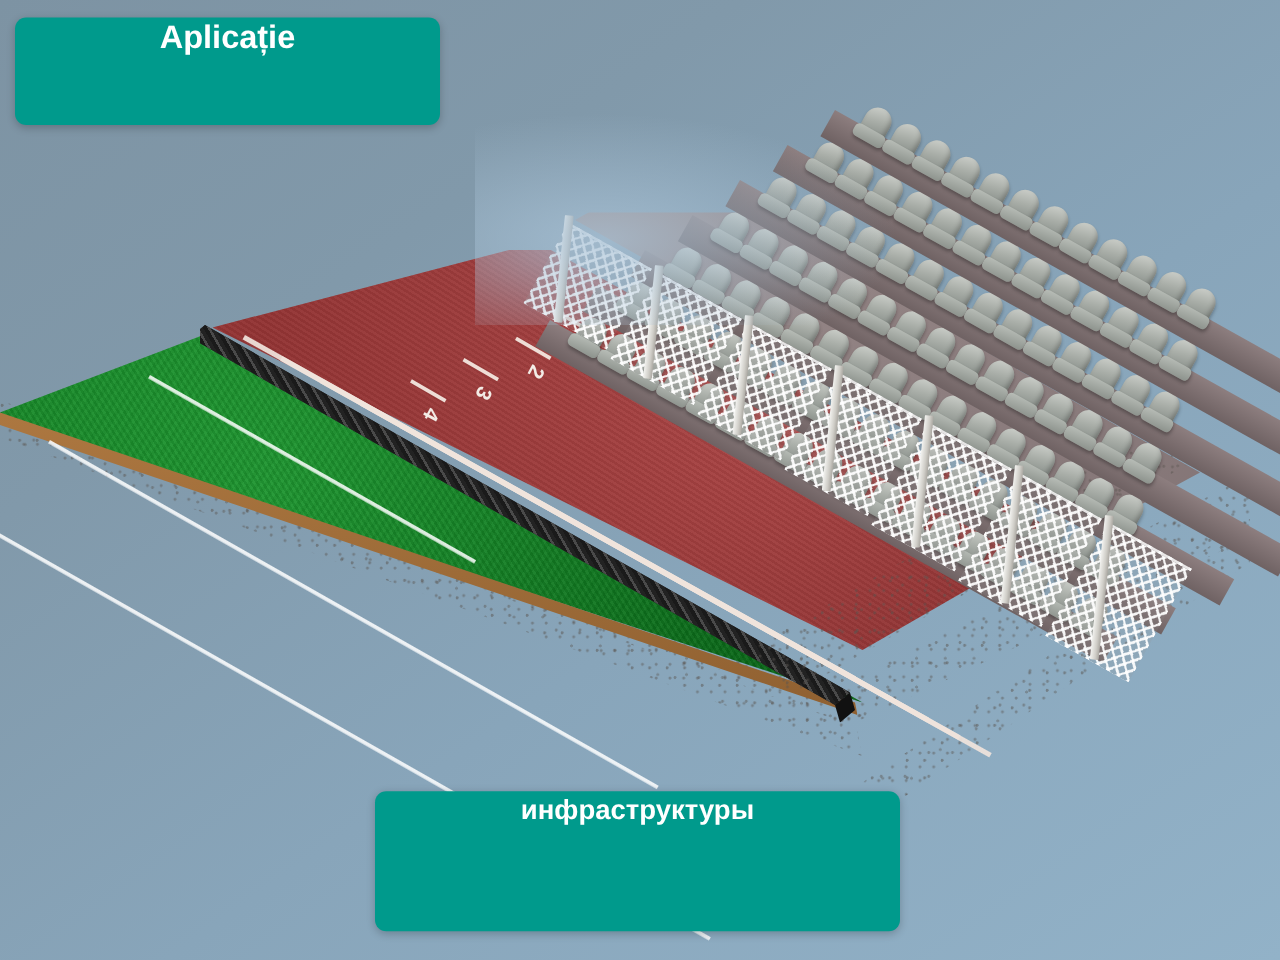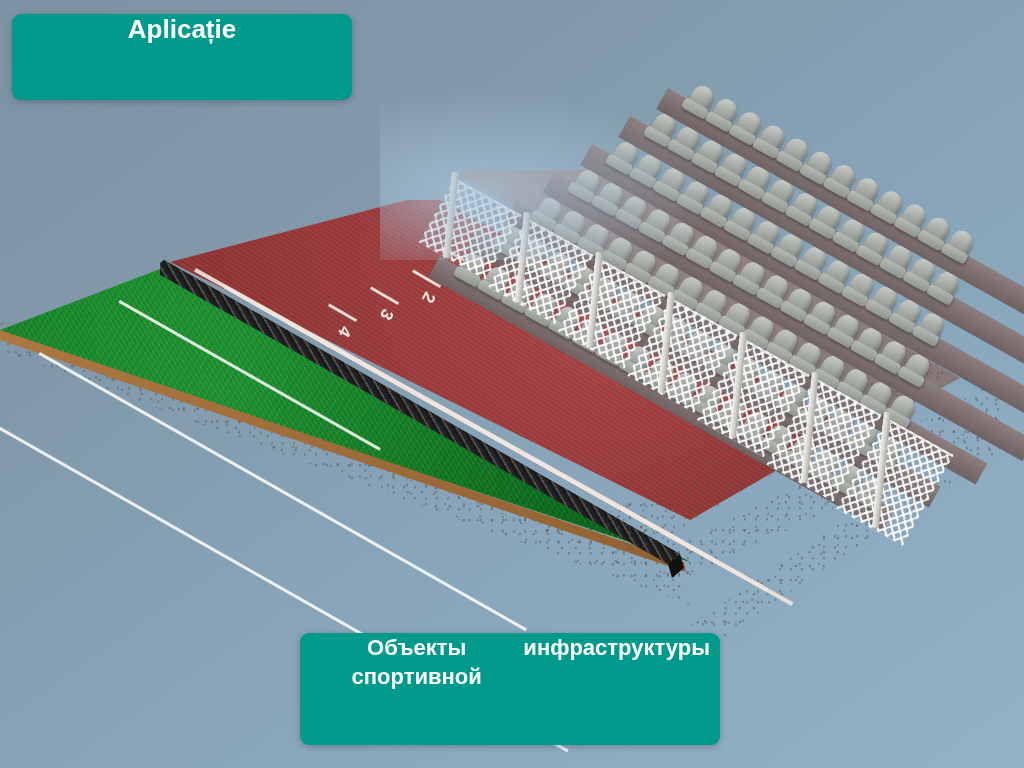--- a/index.html
+++ b/index.html
@@ -225,21 +225,22 @@
 
   
   .banner {
     position: absolute;
     background: #009a8c;
     border-radius: 9px;
     color: #ffffff;
     font-weight: 700;
     text-align: center;
     display: flex;
-    justify-content: center;
+    flex-direction: column;
+    justify-content: flex-start;
     box-shadow: 0 2px 7px rgba(0,0,0,.22);
   }
   #app-banner {
     left: 12px; top: 14px;
     width: 340px; height: 86px;
     font-size: 26px;
     line-height: 1.22;
   }
   #caption-banner {
     left: 300px; top: 633px;
@@ -452,18 +453,17 @@
       </div>
 
     <div class="haze"></div>
   </div>
 
   <div class="banner" id="app-banner">
     <span class="banner-line">Aplicație</span>
   </div>
 
   <div class="banner" id="caption-banner">
-    <span class="banner-line">Объекты спортивной</span>
     <span class="banner-line">инфраструктуры</span>
   </div>
 
 
 </div>
 
 </body></html>

